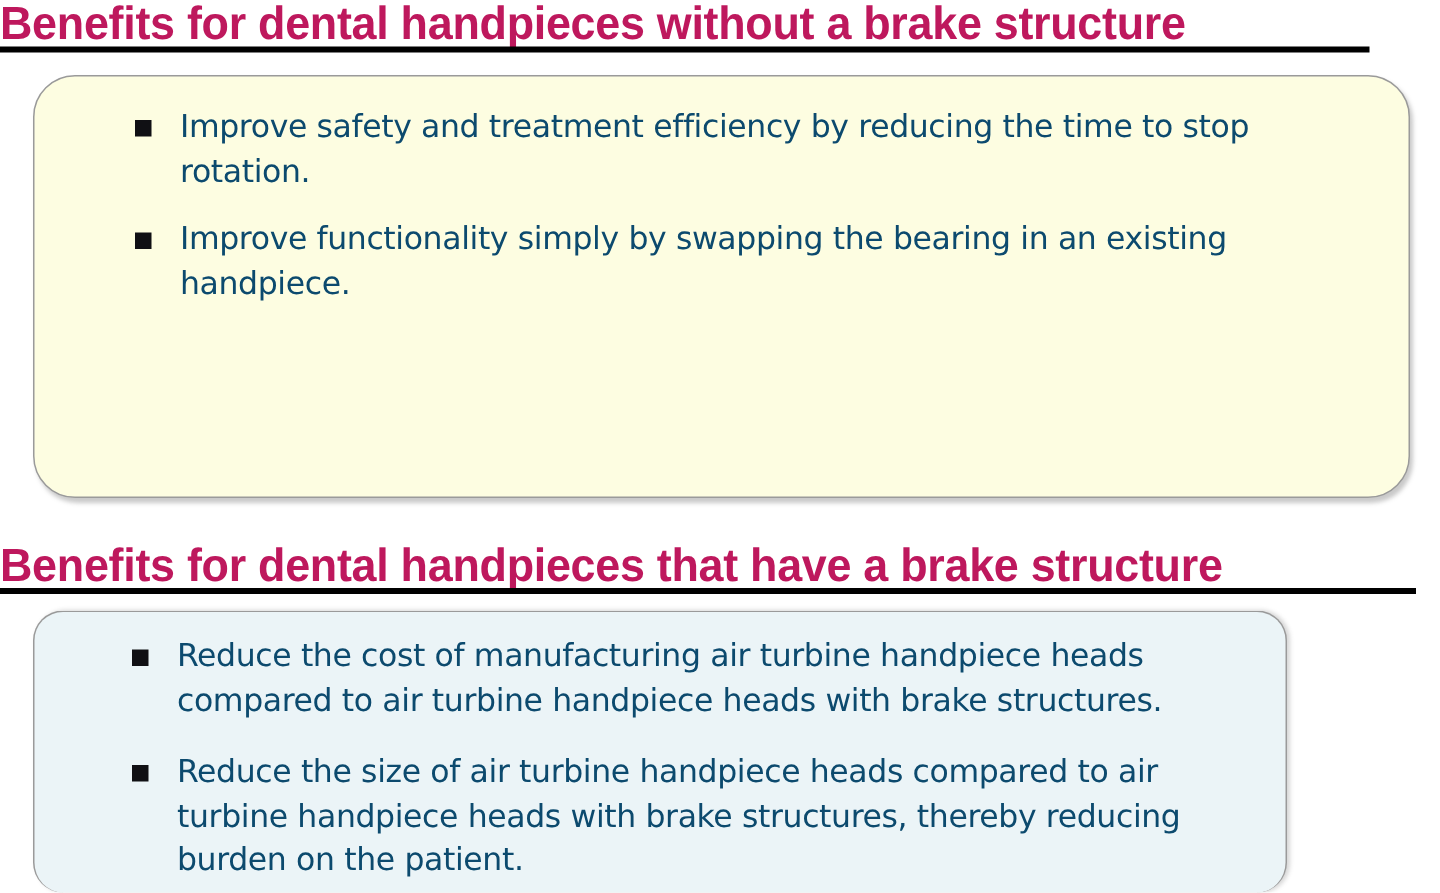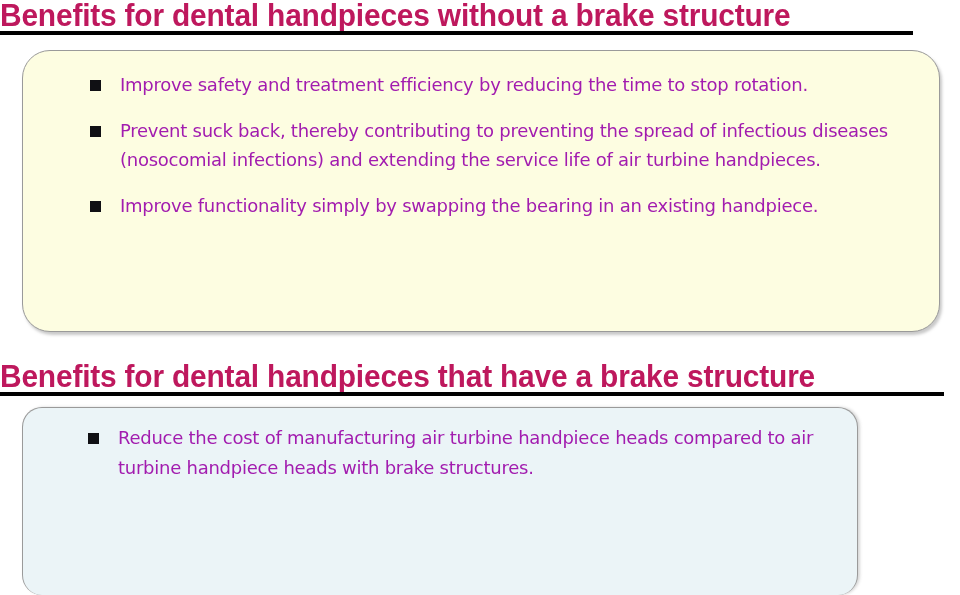--- a/index.html
+++ b/index.html
@@ -79,23 +79,23 @@
     left: 0;
     right: 0;
     top: 0;
     padding: 0;
     margin: 0;
     list-style: none;
   }
   .bullet-item {
     position: relative;
     display: block;
-    color: #a21caf;
+    color: #0c4a6e;
     font-family: "DejaVu Sans", sans-serif;
-    font-size: 18px;
+    font-size: 21px;
     line-height: 29.5px;
     letter-spacing: -0.25px;
   }
   .bullet-marker {
     position: absolute;
     left: 0;
     top: 10px;
     width: 11px;
     height: 11px;
     background: #101014;
@@ -133,34 +133,34 @@
 <div class="heading-rule" id="rule-1"></div>
 
 <div class="panel" id="panel-benefits-without">
   <ul class="bullet-list" id="list-without">
     <li class="bullet-item">
       <span class="bullet-marker"></span>
       <span class="bullet-text">Improve safety and treatment efficiency by reducing the time to stop rotation.</span>
     </li>
     <li class="bullet-item">
       <span class="bullet-marker"></span>
-      <span class="bullet-text">Prevent suck back, thereby contributing to preventing the spread of infectious diseases (nosocomial infections) and extending the service life of air turbine handpieces.</span>
-    </li>
-    <li class="bullet-item">
-      <span class="bullet-marker"></span>
       <span class="bullet-text">Improve functionality simply by swapping the bearing in an existing handpiece.</span>
     </li>
   </ul>
 </div>
 
 <div class="section-heading" id="heading-2">
   <span class="heading-text">Benefits for dental handpieces that have a brake structure</span>
 </div>
 <div class="heading-rule" id="rule-2"></div>
 
 <div class="panel" id="panel-benefits-with">
   <ul class="bullet-list" id="list-with">
     <li class="bullet-item">
       <span class="bullet-marker"></span>
       <span class="bullet-text">Reduce the cost of manufacturing air turbine handpiece heads compared to air turbine handpiece heads with brake structures.</span>
     </li>
+    <li class="bullet-item">
+      <span class="bullet-marker"></span>
+      <span class="bullet-text">Reduce the size of air turbine handpiece heads compared to air turbine handpiece heads with brake structures, thereby reducing burden on the patient.</span>
+    </li>
   </ul>
 </div>
 
 </body></html>

